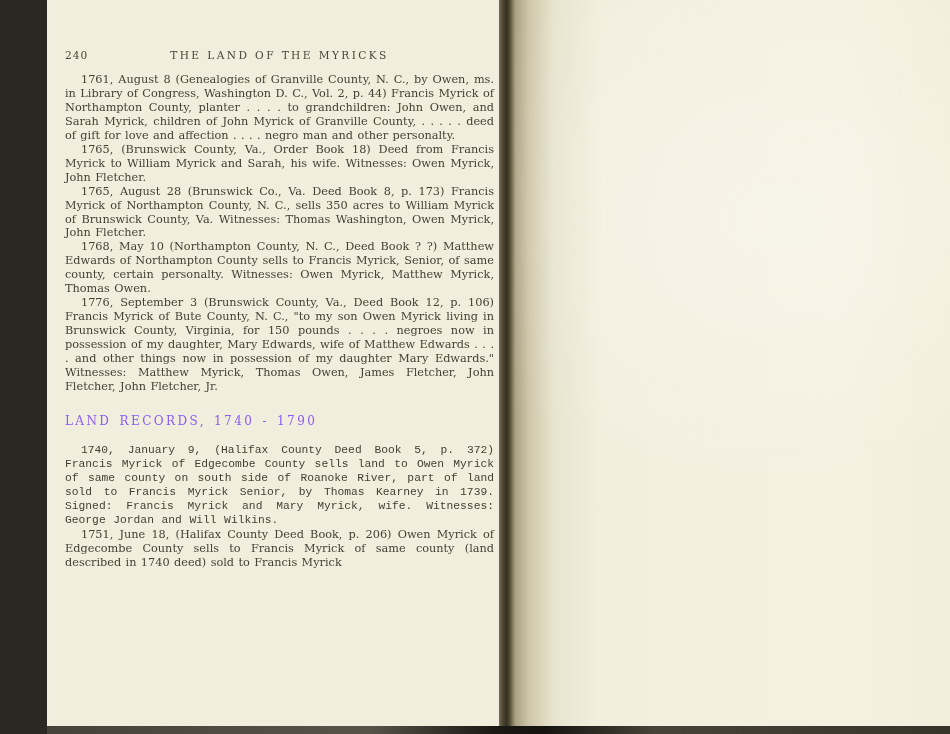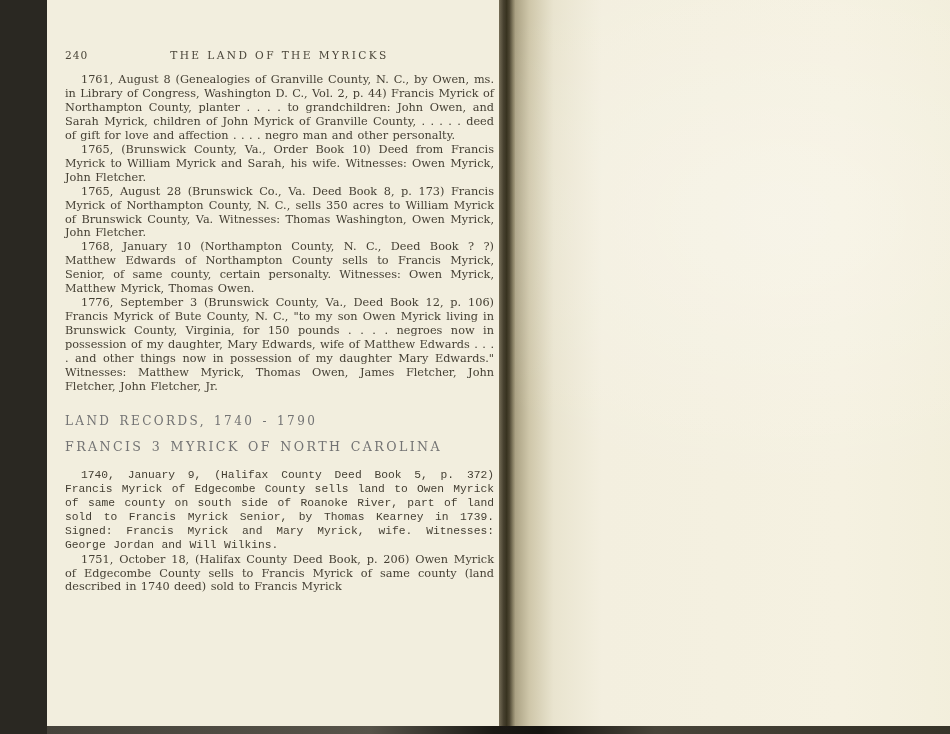--- a/index.html
+++ b/index.html
@@ -56,46 +56,45 @@
   .body-col {
     position: absolute; top: 73px; text-align: justify;
     font-size: 11.3px; line-height: 13.95px; color: #443f33;
     word-spacing: 0.8px;
   }
   .col-left  { left: 18px;  width: 429px; }
   .body-col p { margin: 0; text-indent: 16px; text-align: justify; }
   
   .section-head {
     text-align: center; text-indent: 0 !important;
-    letter-spacing: 2.4px; color: #737373; word-spacing: 2px;
+    letter-spacing: 2.4px; color: #8b5cf6; word-spacing: 2px;
   }
   .section-head.l1 { margin-top: 21px; font-size: 12px; }
   .section-head.l2 { margin-top: 11px; font-size: 12.6px; }
   .after-head { margin-top: 15px !important; font-family: Liberation Mono, monospace; }
 </style>
 </head>
 <body>
 
 <div class="photo">
 
   <div class="page page-left">
     <div class="running-head rh-left">
       <span class="folio folio-left">240</span>
       <span>THE LAND OF THE MYRICKS</span>
     </div>
     <div class="body-col col-left">
       <p>1761, August 8 (Genealogies of Granville County, N. C., by Owen, ms. in Library of Congress, Washington D. C., Vol. 2, p. 44) Francis Myrick of Northampton County, planter . . . . to grandchildren: John Owen, and Sarah Myrick, children of John Myrick of Granville County, . . . . . deed of gift for love and affection . . . . negro man and other personalty.</p>
-      <p>1765, (Brunswick County, Va., Order Book 10) Deed from Francis Myrick to William Myrick and Sarah, his wife. Witnesses: Owen Myrick, John Fletcher.</p>
+      <p>1765, (Brunswick County, Va., Order Book 18) Deed from Francis Myrick to William Myrick and Sarah, his wife. Witnesses: Owen Myrick, John Fletcher.</p>
       <p>1765, August 28 (Brunswick Co., Va. Deed Book 8, p. 173) Francis Myrick of Northampton County, N. C., sells 350 acres to William Myrick of Brunswick County, Va. Witnesses: Thomas Washington, Owen Myrick, John Fletcher.</p>
-      <p>1768, January 10 (Northampton County, N. C., Deed Book ? ?) Matthew Edwards of Northampton County sells to Francis Myrick, Senior, of same county, certain personalty. Witnesses: Owen Myrick, Matthew Myrick, Thomas Owen.</p>
+      <p>1768, May 10 (Northampton County, N. C., Deed Book ? ?) Matthew Edwards of Northampton County sells to Francis Myrick, Senior, of same county, certain personalty. Witnesses: Owen Myrick, Matthew Myrick, Thomas Owen.</p>
       <p>1776, September 3 (Brunswick County, Va., Deed Book 12, p. 106) Francis Myrick of Bute County, N. C., "to my son Owen Myrick living in Brunswick County, Virginia, for 150 pounds . . . . negroes now in possession of my daughter, Mary Edwards, wife of Matthew Edwards . . . . and other things now in possession of my daughter Mary Edwards." Witnesses: Matthew Myrick, Thomas Owen, James Fletcher, John Fletcher, John Fletcher, Jr.</p>
       <p class="section-head l1">LAND RECORDS, 1740 - 1790</p>
-      <p class="section-head l2">FRANCIS 3 MYRICK OF NORTH CAROLINA</p>
       <p class="after-head">1740, January 9, (Halifax County Deed Book 5, p. 372) Francis Myrick of Edgecombe County sells land to Owen Myrick of same county on south side of Roanoke River, part of land sold to Francis Myrick Senior, by Thomas Kearney in 1739. Signed: Francis Myrick and Mary Myrick, wife. Witnesses: George Jordan and Will Wilkins.</p>
-      <p>1751, October 18, (Halifax County Deed Book, p. 206) Owen Myrick of Edgecombe County sells to Francis Myrick of same county (land described in 1740 deed) sold to Francis Myrick</p>
+      <p>1751, June 18, (Halifax County Deed Book, p. 206) Owen Myrick of Edgecombe County sells to Francis Myrick of same county (land described in 1740 deed) sold to Francis Myrick</p>
     </div>
   </div>
 
   <div class="spine"></div>
 
   <div class="page page-right">
     
     
   </div>
 

